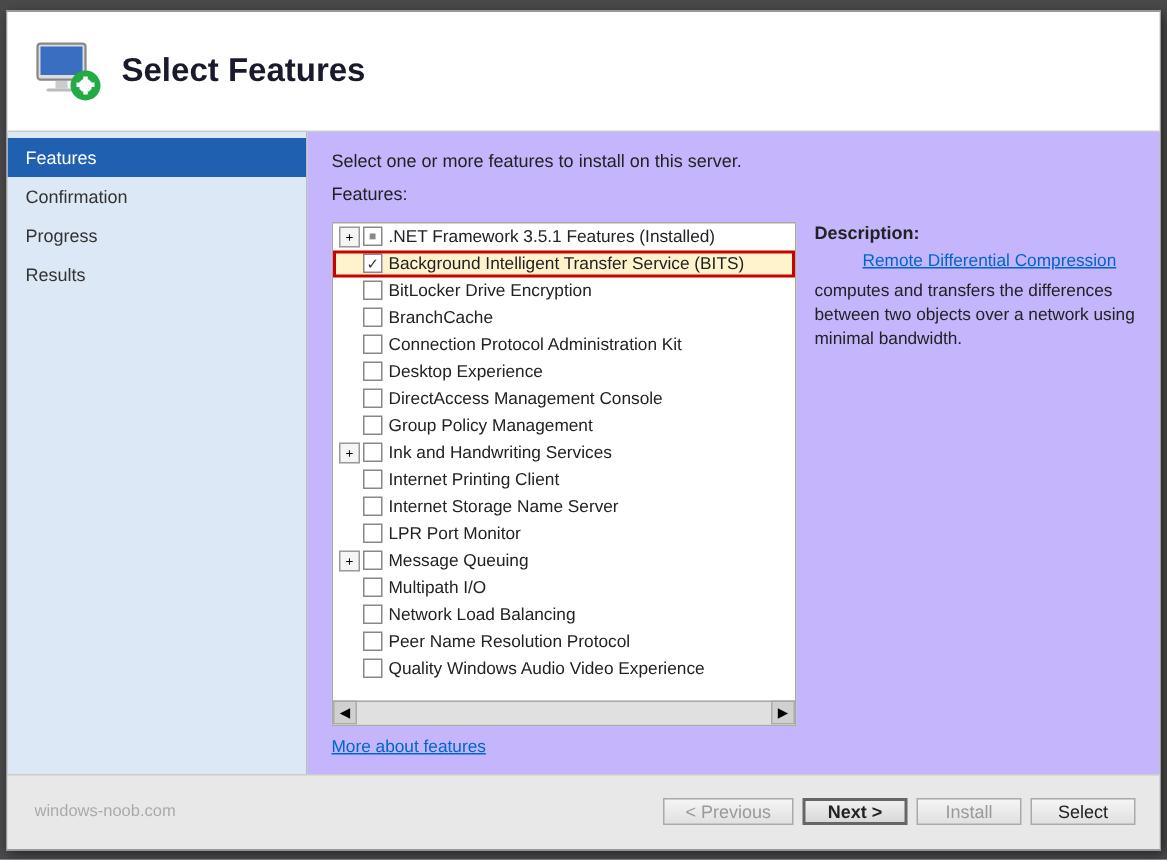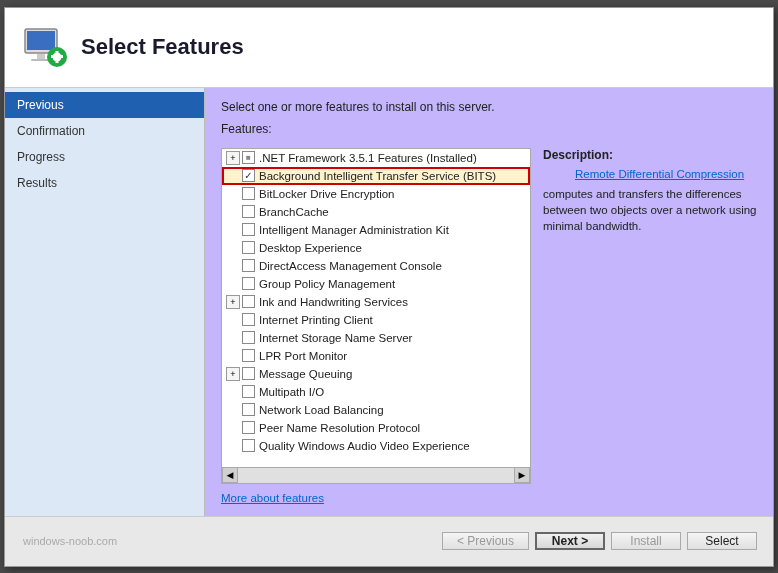--- a/index.html
+++ b/index.html
@@ -311,21 +311,21 @@
         <rect x="30" y="32" width="12" height="3" fill="white"></rect>
       </svg>
     </div>
     <div class="header-title">Select Features</div>
   </div>
 
   <div class="content-area">
 
     <div class="sidebar">
       <div class="sidebar-item active">
-        <span>Previous</span>
+        <span>Features</span>
       </div>
       <div class="sidebar-item">
         <span>Confirmation</span>
       </div>
       <div class="sidebar-item">
         <span>Progress</span>
       </div>
       <div class="sidebar-item">
         <span>Results</span>
       </div>
@@ -360,21 +360,21 @@
 
             <div class="feature-item">
               <span class="expand-placeholder"></span>
               <span class="checkbox"></span>
               <span class="feature-name">BranchCache</span>
             </div>
 
             <div class="feature-item">
               <span class="expand-placeholder"></span>
               <span class="checkbox"></span>
-              <span class="feature-name">Intelligent Manager Administration Kit</span>
+              <span class="feature-name">Connection Protocol Administration Kit</span>
             </div>
 
             <div class="feature-item">
               <span class="expand-placeholder"></span>
               <span class="checkbox"></span>
               <span class="feature-name">Desktop Experience</span>
             </div>
 
             <div class="feature-item">
               <span class="expand-placeholder"></span>

